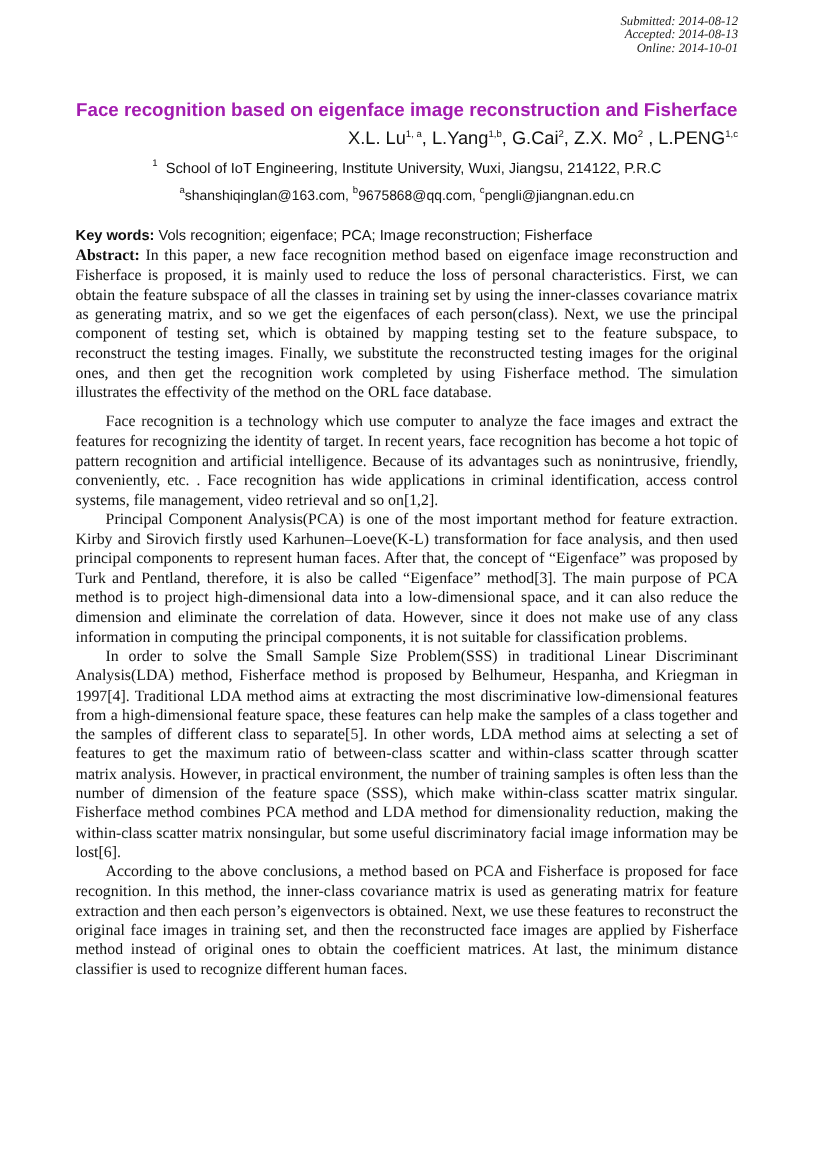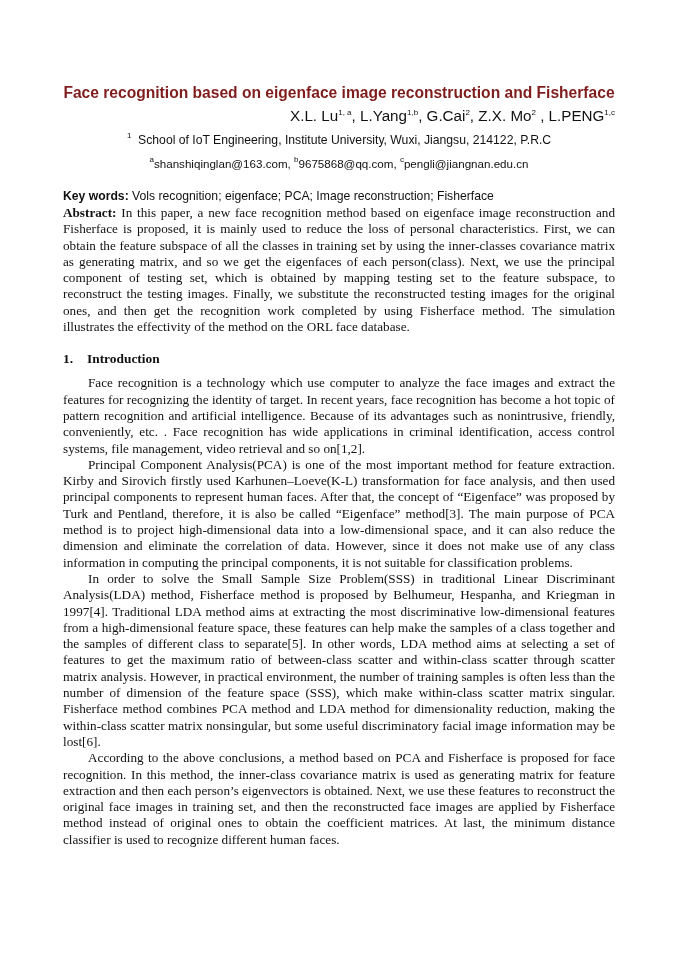--- a/index.html
+++ b/index.html
@@ -3,21 +3,21 @@
 <meta charset="utf-8">
 <style>
   html, body { margin: 0; padding: 0; background: #ffffff; }
   body { width: 678px; height: 959px; position: relative; overflow: hidden; color: #111; }
   .page { position: absolute; left: 63px; top: 14px; width: 552px; }
   .hdr { position: relative; height: 40px; font-family: "Liberation Serif", serif; font-style: italic; font-size: 10.6px; line-height: 10.8px; color: #222; }
   .hdr-left { position: absolute; left: 0; top: 0; }
   .hdr-right { position: absolute; right: 0; top: 0; text-align: right; }
   .hdr div { white-space: nowrap; }
 
-  .title { margin-top: 30px; font-family: "Liberation Sans", sans-serif; font-weight: bold; font-size: 15.6px; line-height: 18px; text-align: center; color: #7f1d1d; }
+  .title { margin-top: 30px; font-family: "Liberation Sans", sans-serif; font-weight: bold; font-size: 15.6px; line-height: 18px; text-align: center; color: #a21caf; }
   .authors { margin-top: 4px; font-family: "Liberation Sans", sans-serif; font-size: 15.2px; line-height: 20px; text-align: right; }
   .authors sup, .aff sup, .emails sup { font-size: 8px; vertical-align: 6px; line-height: 0; }
   .aff { font-family: "Liberation Sans", sans-serif; font-size: 12.2px; line-height: 16px; text-align: center; margin-top: 5px; }
   .aff.a1 { margin-top: 6px; }
   .aff.a2 { margin-top: 6px; }
   .emails { font-family: "Liberation Sans", sans-serif; font-size: 11.6px; line-height: 16px; text-align: center; margin-top: 8px; }
 
   .kw { margin-top: 16px; font-family: "Liberation Sans", sans-serif; font-size: 12.2px; line-height: 16px; }
   .kw b { font-weight: bold; }
 
@@ -28,20 +28,25 @@
   .section .num { display: inline-block; width: 24px; }
   .para { text-indent: 25px; margin: 0; }
   .intro { margin-top: 8px; }
 </style>
 </head>
 <body>
 
 <div class="page">
 
   <div class="hdr">
+    <div class="hdr-right">
+      <div>Submitted: 2014-08-12</div>
+      <div>Accepted: 2014-08-13</div>
+      <div>Online: 2014-10-01</div>
+    </div>
   </div>
 
   <div class="title">Face recognition based on eigenface image reconstruction and Fisherface</div>
 
   <div class="authors">
     <span>X.L. Lu</span><sup>1, a</sup><span>, </span><span>L.Yang</span><sup>1,b</sup><span>, </span><span>G.Cai</span><sup>2</sup><span>, </span><span>Z.X. Mo</span><sup>2</sup><span> , </span><span>L.PENG</span><sup>1,c</sup>
   </div>
 
   <div class="aff a1">
     <sup>1</sup>&nbsp;&nbsp;<span>School of IoT Engineering, Institute University, Wuxi, Jiangsu, 214122, P.R.C</span>
@@ -52,23 +57,20 @@
   </div>
 
   <div class="kw">
     <b>Key words:</b> <span>Vols recognition; eigenface; PCA; Image reconstruction; Fisherface</span>
   </div>
 
   <div class="body abstract">
     <b>Abstract:</b> <span>In this paper, a new face recognition method based on eigenface image reconstruction and Fisherface is proposed, it is mainly used to reduce the loss of personal characteristics. First, we can obtain the feature subspace of all the classes in training set by using the inner-classes covariance matrix as generating matrix, and so we get the eigenfaces of each person(class). Next, we use the principal component of testing set, which is obtained by mapping testing set to the feature subspace, to reconstruct the testing images. Finally, we substitute the reconstructed testing images for the original ones, and then get the recognition work completed by using Fisherface method. The simulation illustrates the effectivity of the method on the ORL face database.</span>
   </div>
 
-  <div class="section">
-    <span class="num">1.</span><span>Introduction</span>
-  </div>
 
   <div class="body intro">
     <p class="para">Face recognition is a technology which use computer to analyze the face images and extract the features for recognizing the identity of target. In recent years, face recognition has become a hot topic of pattern recognition and artificial intelligence. Because of its advantages such as nonintrusive, friendly, conveniently, etc. . Face recognition has wide applications in criminal identification, access control systems, file management, video retrieval and so on[1,2].</p>
     <p class="para">Principal Component Analysis(PCA) is one of the most important method for feature extraction. Kirby and Sirovich firstly used Karhunen–Loeve(K-L) transformation for face analysis, and then used principal components to represent human faces. After that, the concept of “Eigenface” was proposed by Turk and Pentland, therefore, it is also be called “Eigenface” method[3]. The main purpose of PCA method is to project high-dimensional data into a low-dimensional space, and it can also reduce the dimension and eliminate the correlation of data. However, since it does not make use of any class information in computing the principal components, it is not suitable for classification problems.</p>
     <p class="para">In order to solve the Small Sample Size Problem(SSS) in traditional Linear Discriminant Analysis(LDA) method, Fisherface method is proposed by Belhumeur, Hespanha, and Kriegman in 1997[4]. Traditional LDA method aims at extracting the most discriminative low-dimensional features from a high-dimensional feature space, these features can help make the samples of a class together and the samples of different class to separate[5]. In other words, LDA method aims at selecting a set of features to get the maximum ratio of between-class scatter and within-class scatter through scatter matrix analysis. However, in practical environment, the number of training samples is often less than the number of dimension of the feature space (SSS), which make within-class scatter matrix singular. Fisherface method combines PCA method and LDA method for dimensionality reduction, making the within-class scatter matrix nonsingular, but some useful discriminatory facial image information may be lost[6].</p>
     <p class="para">According to the above conclusions, a method based on PCA and Fisherface is proposed for face recognition. In this method, the inner-class covariance matrix is used as generating matrix for feature extraction and then each person’s eigenvectors is obtained. Next, we use these features to reconstruct the original face images in training set, and then the reconstructed face images are applied by Fisherface method instead of original ones to obtain the coefficient matrices. At last, the minimum distance classifier is used to recognize different human faces.</p>
   </div>
 
 </div>
 

